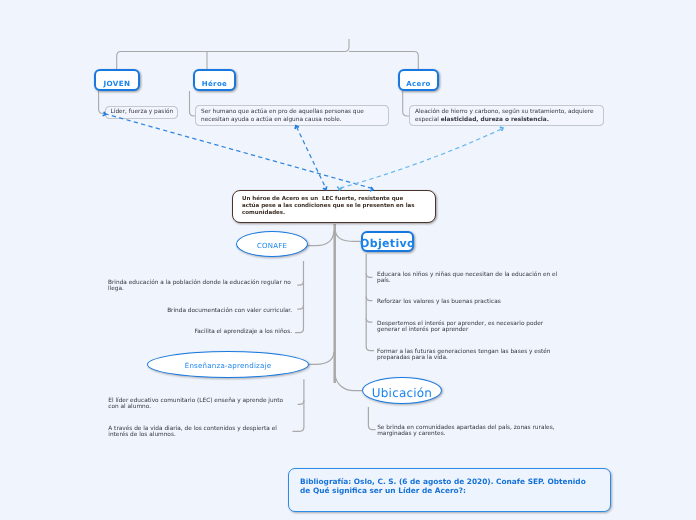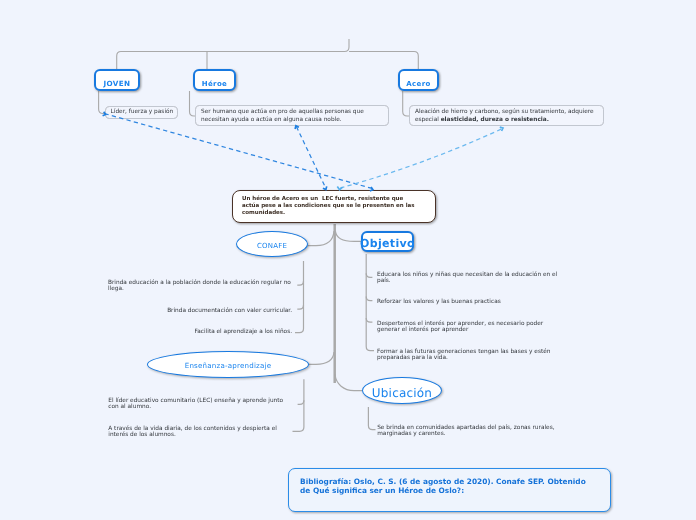--- a/index.html
+++ b/index.html
@@ -127,21 +127,21 @@
   <div class="plain" style="left:108.3px;top:397.5px;width:184px;">
     <span>El líder educativo comunitario (LEC) enseña y aprende junto con al alumno.</span></div>
   <div class="plain" style="left:108.3px;top:426px;width:184px;">
     <span>A través de la vida diaria, de los contenidos y despierta el interés de los alumnos.</span></div>
 
   <div class="plain" style="left:377.2px;top:425px;width:184px;">
     <span>Se brinda en comunidades apartadas del país, zonas rurales, marginadas y carentes.</span></div>
 
   <div class="foot" style="left:288px;top:468px;width:323px;height:44px;">
     <div>Bibliografía: Oslo, C. S. (6 de agosto de 2020). Conafe SEP. Obtenido</div>
-    <div>de Qué significa ser un Héroe de Oslo?:</div>
+    <div>de Qué significa ser un Líder de Acero?:</div>
   </div>
   <svg class="lines" style="z-index:5" viewBox="0 0 696 520">
     <g fill="none" stroke-width="1.25" stroke-dasharray="4.3 3.3" stroke-linecap="butt">
       <path stroke="#2f86e0" d="M104.5,113.6 L372.6,188.6"></path>
       <path stroke="#2f86e0" d="M296.4,126.6 L325.6,187.8"></path>
       <path stroke="#6cb9ef" d="M340.2,188.0 Q422,165.5 502.4,128.6"></path>
     </g>
     <g fill="none" stroke-width="1.7" stroke-linecap="butt" stroke-linejoin="miter">
       <path stroke="#1f7fe0" d="M102.6,115.8 L105.6,114.4 L103.7,111.7"></path>
       <path stroke="#1f7fe0" d="M369.9,191.0 L372.9,189.6 L371.0,186.9"></path>

